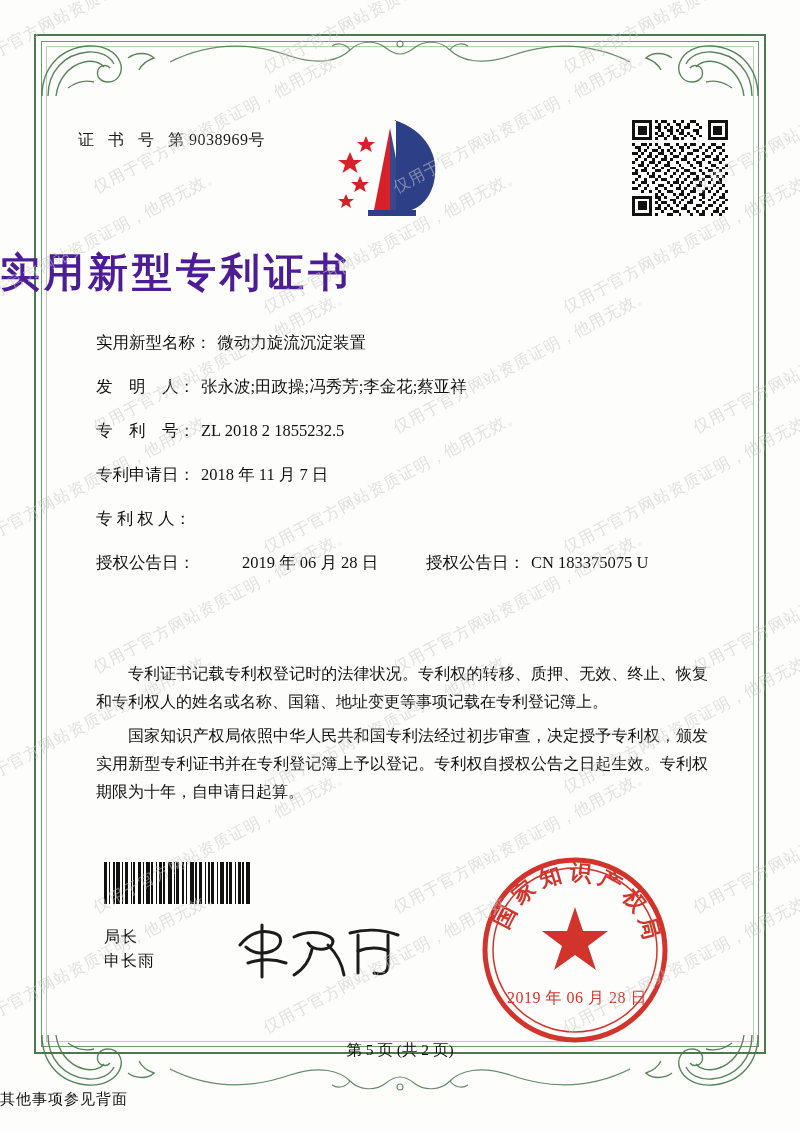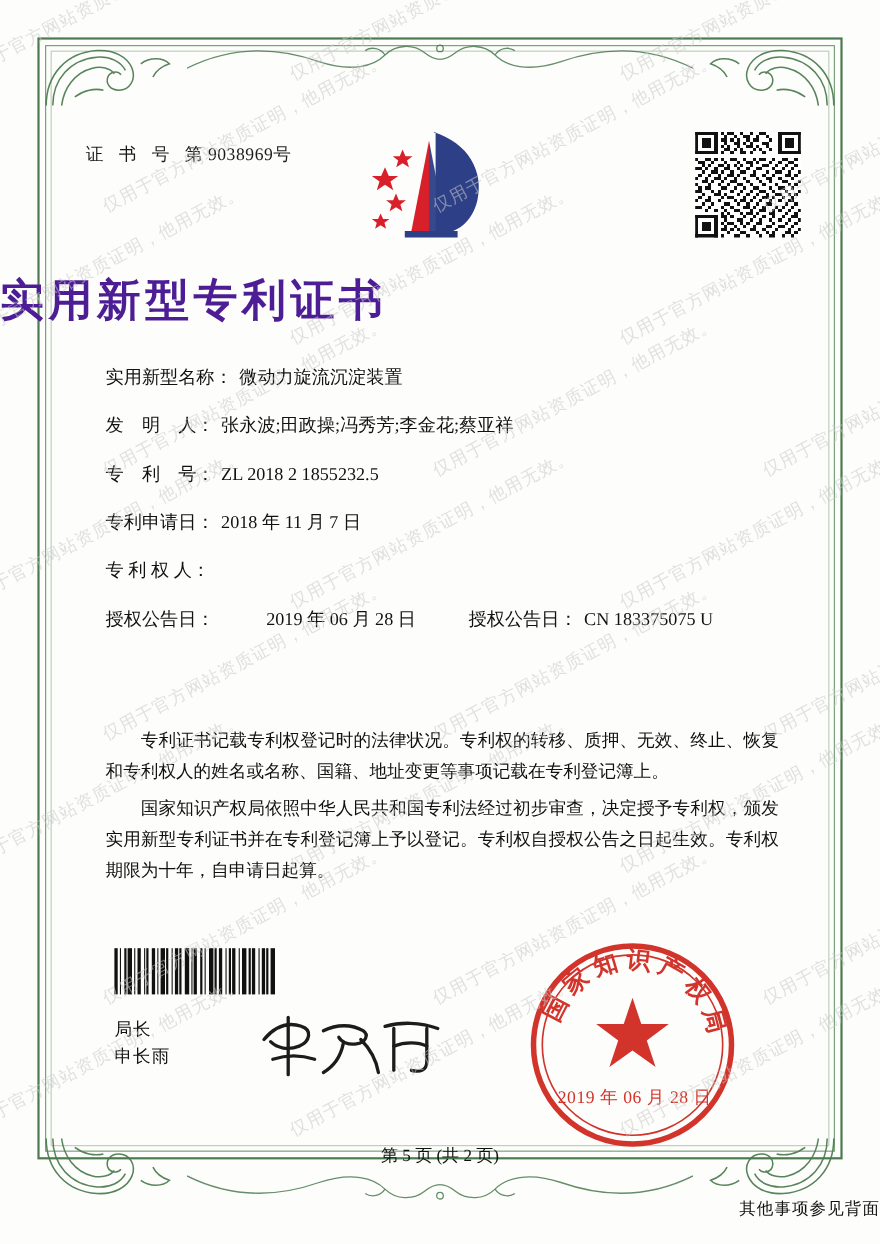--- a/index.html
+++ b/index.html
@@ -206,21 +206,21 @@
   .page-num {
     position: absolute;
     left: 0; right: 0; top: 1040px;
     text-align: center;
     font-size: 15.5px;
     color: #111;
   }
   .footnote {
     position: absolute;
     left: 0; right: 0; top: 1090px;
-    text-align: right;
+    text-align: left;
     font-size: 15px;
     color: #111;
     letter-spacing: 1px;
   }
 </style>
 </head>
 <body>
 
 <div id="page">
 

